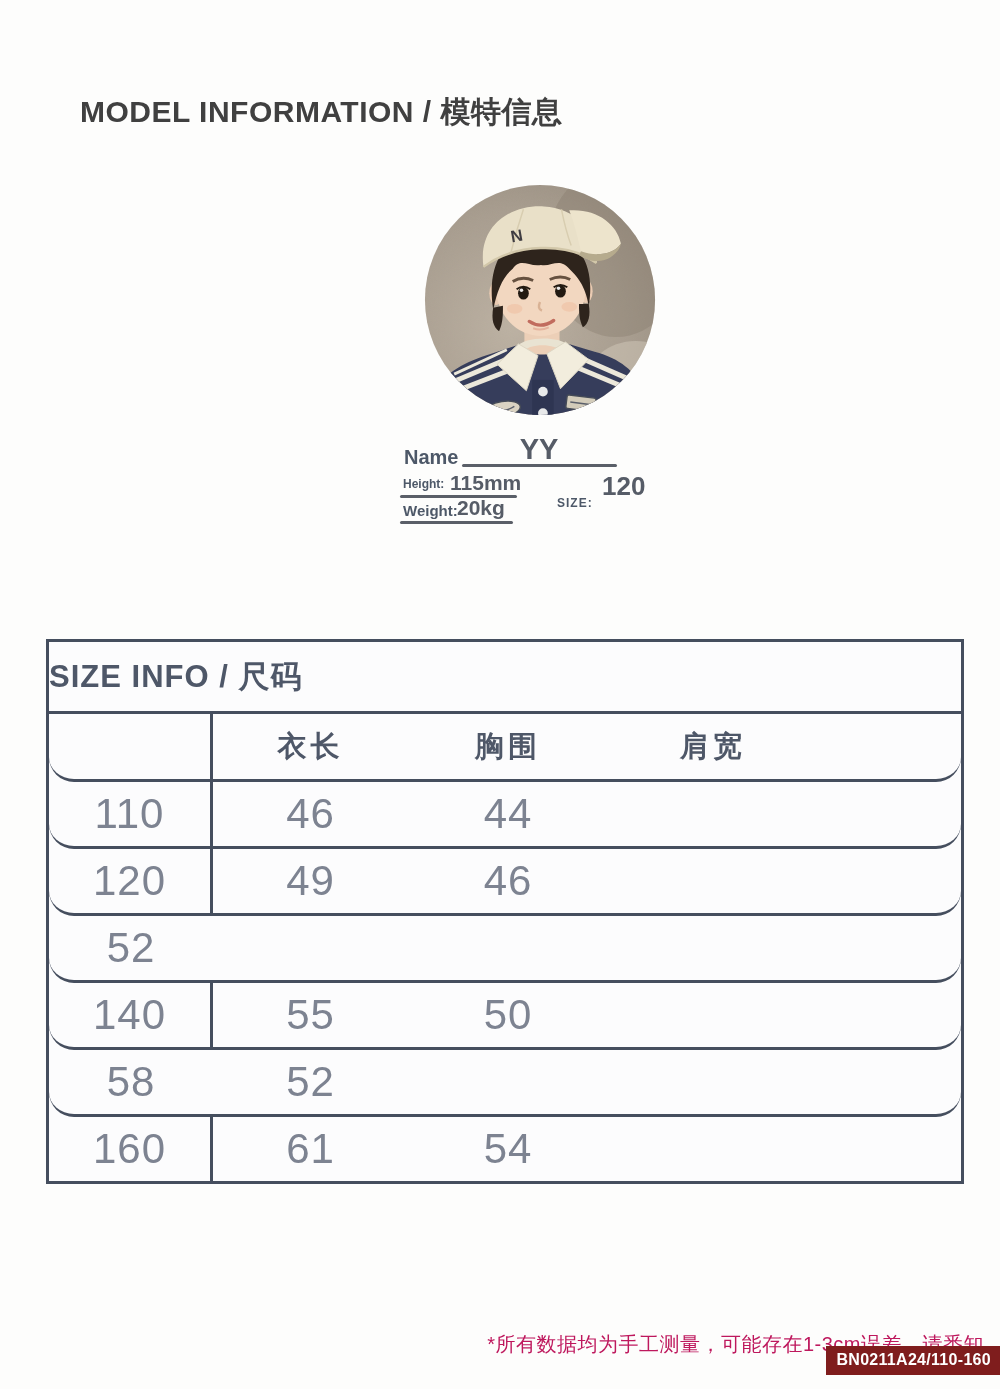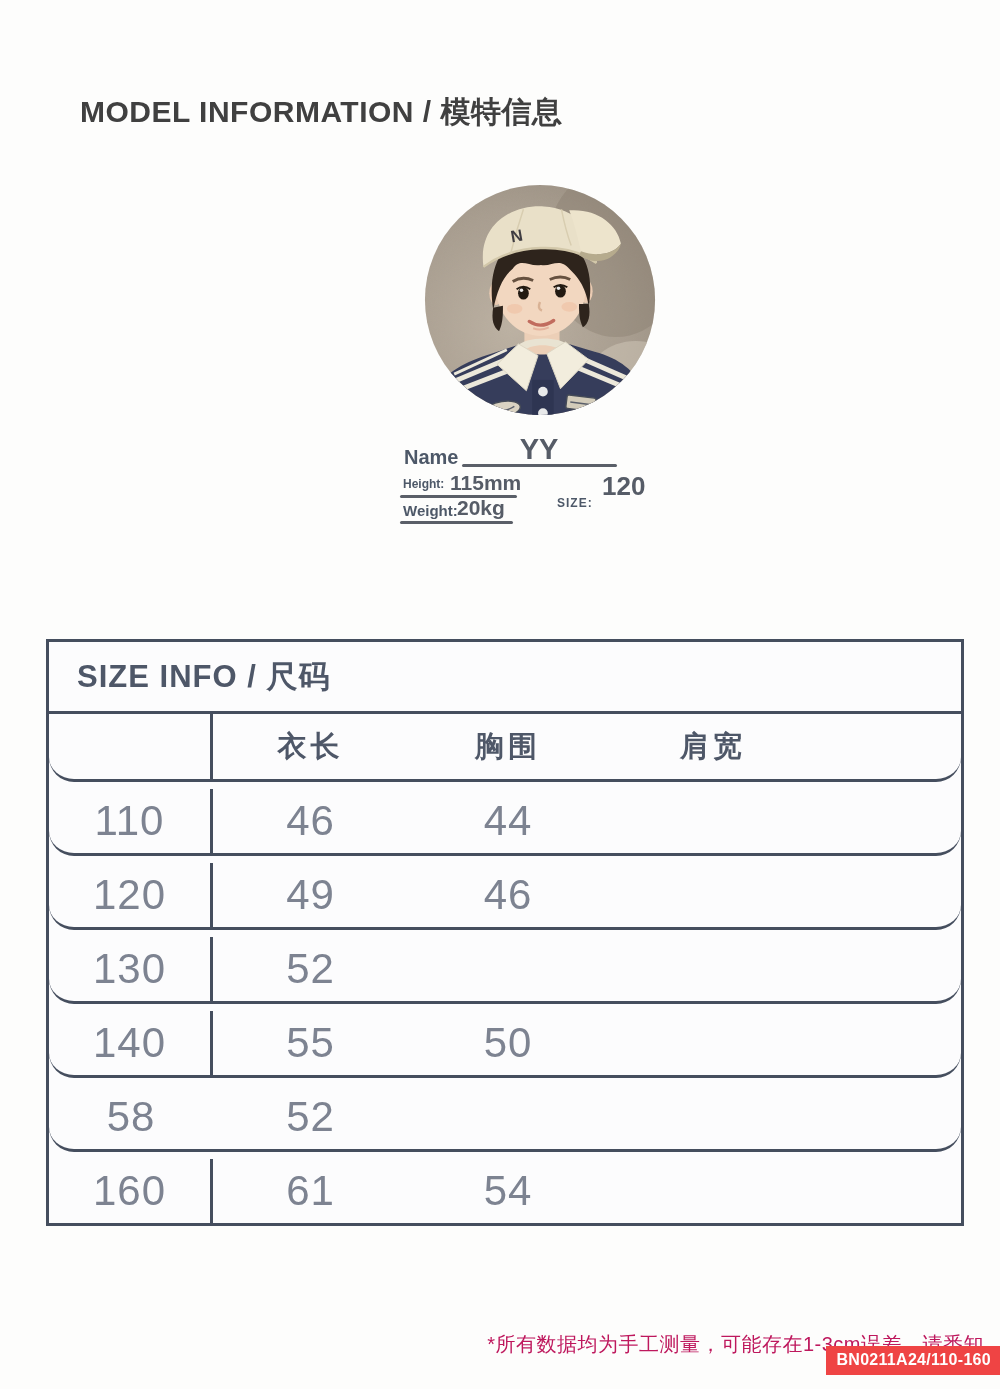--- a/index.html
+++ b/index.html
@@ -30,41 +30,41 @@
   .size-value  { left:602px; top:471px; font-size:26px; }
   .weight-label{ left:403px; top:502px; font-size:15px; }
   .weight-value{ left:457px; top:496px; font-size:21px; }
   .u-weight    { left:400px; top:521px; width:113px; }
   
   .size-table {
     position:absolute; left:46px; top:639px; width:912px;
     border:3px solid #454e5e; background:#fcfcfd;
   }
   .st-title {
-    height:69px; display:flex; align-items:center; padding-left:28px;
+    height:69px; display:flex; align-items:center; 
     font-size:31px; font-weight:bold; color:#4e5768; letter-spacing:1px;
     border-bottom:3px solid #454e5e;
   }
   .st-row { display:grid; grid-template-columns:164px 195px 200px 210px 1fr;border-radius:25px; }
   .st-header { height:65px; border-bottom:3px solid #454e5e; }
-  .st-data { height:64px; border-bottom:3px solid #454e5e;margin-top:7px; }
+  .st-data { height:64px; border-bottom:3px solid #454e5e; }
   .st-data.last { border-bottom:none; }
   .cell { display:flex; align-items:center; justify-content:center; }
   .cell.first { border-right:3px solid #454e5e; }
   .hdr { font-size:29px; font-weight:bold; color:#4e5768; letter-spacing:4px; }
   .num { font-size:42px; font-weight:normal; color:#7d8391; letter-spacing:1px; }
   
   .note {
     position:absolute; top:1331px; right:16px;
     font-size:20px; font-weight:normal; color:#be185d; letter-spacing:0.5px;
     z-index:1; white-space:nowrap;
   }
   .badge {
     position:absolute; top:1346px; right:0;
-    background:#ef4444; color:#ffffff;
+    background:#7f1d1d; color:#ffffff;
     font-size:16px; font-weight:bold; letter-spacing:0.3px;
     padding:5px 9px 6px 10px; z-index:2; white-space:nowrap;
   }
 </style>
 </head>
 <body>
 
 <div class="page">
 
   <h1 class="sec-title">MODEL INFORMATION / 模特信息</h1>
@@ -184,21 +184,20 @@
       <div class="cell"></div>
     </div>
     <div class="st-row st-data">
       <div class="cell first num">120</div>
       <div class="cell num">49</div>
       <div class="cell num">46</div>
       <div class="cell num"></div>
       <div class="cell"></div>
     </div>
     <div class="st-row st-data">
-      <div class="cell first num">130</div>
       <div class="cell num">52</div>
       <div class="cell num"></div>
       <div class="cell"></div>
     </div>
     <div class="st-row st-data">
       <div class="cell first num">140</div>
       <div class="cell num">55</div>
       <div class="cell num">50</div>
       <div class="cell num"></div>
       <div class="cell"></div>

